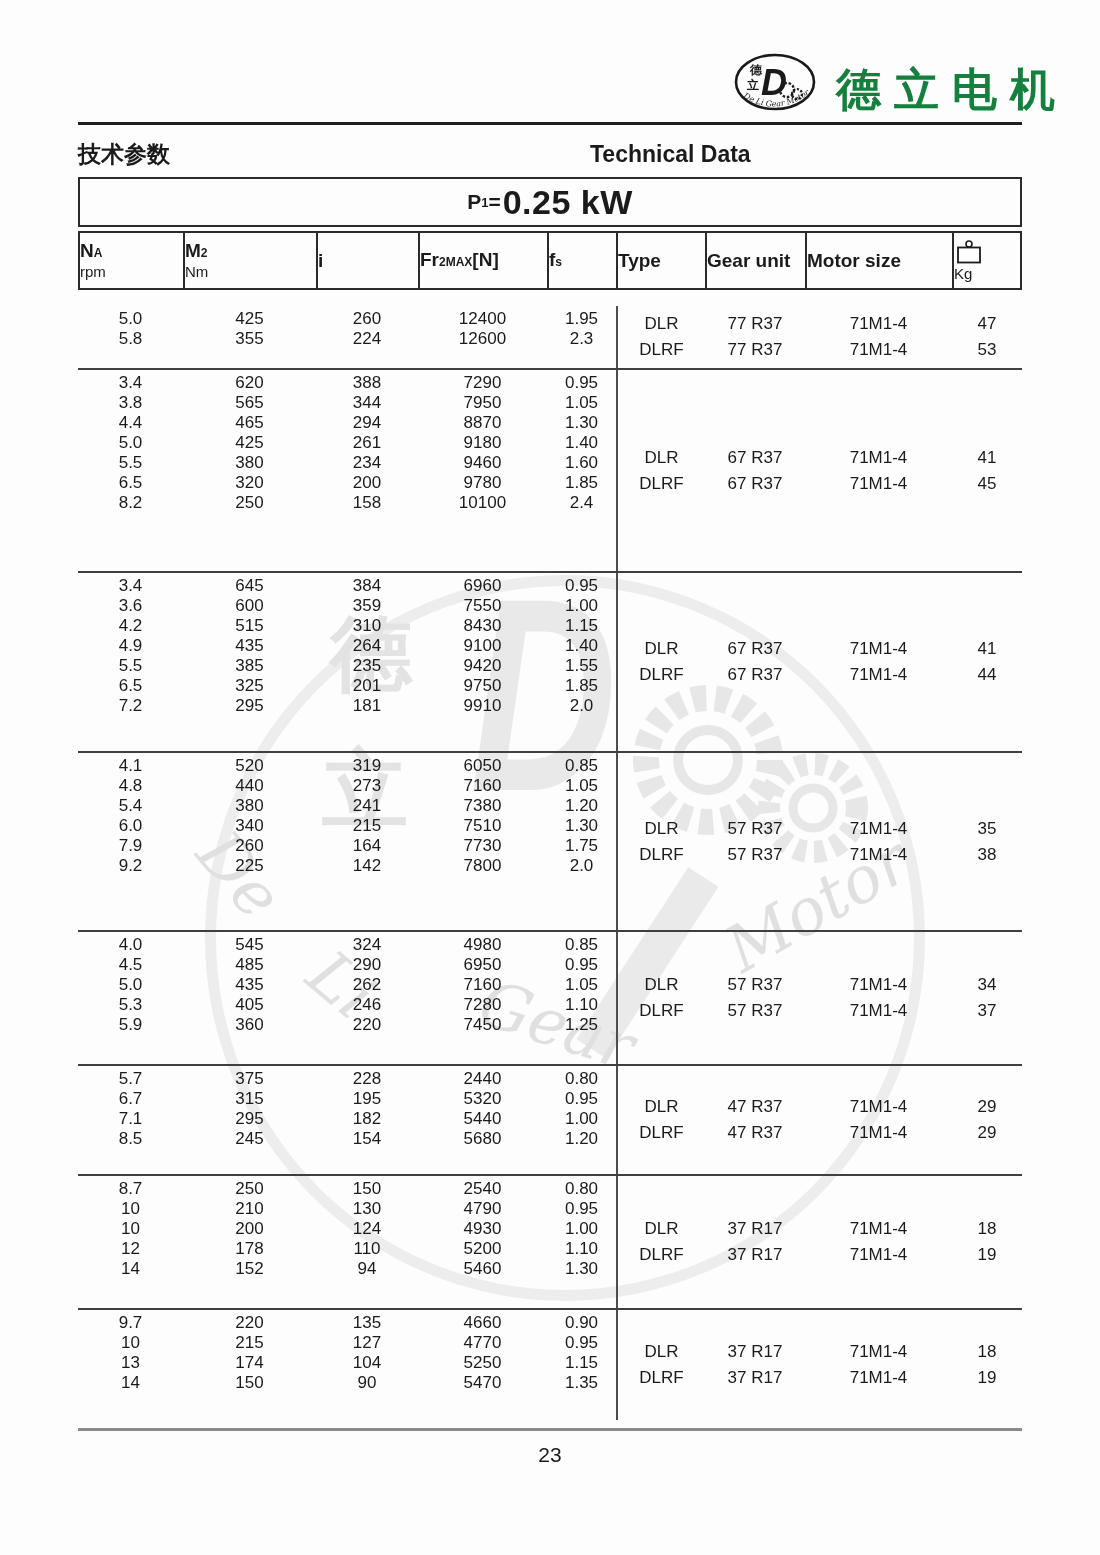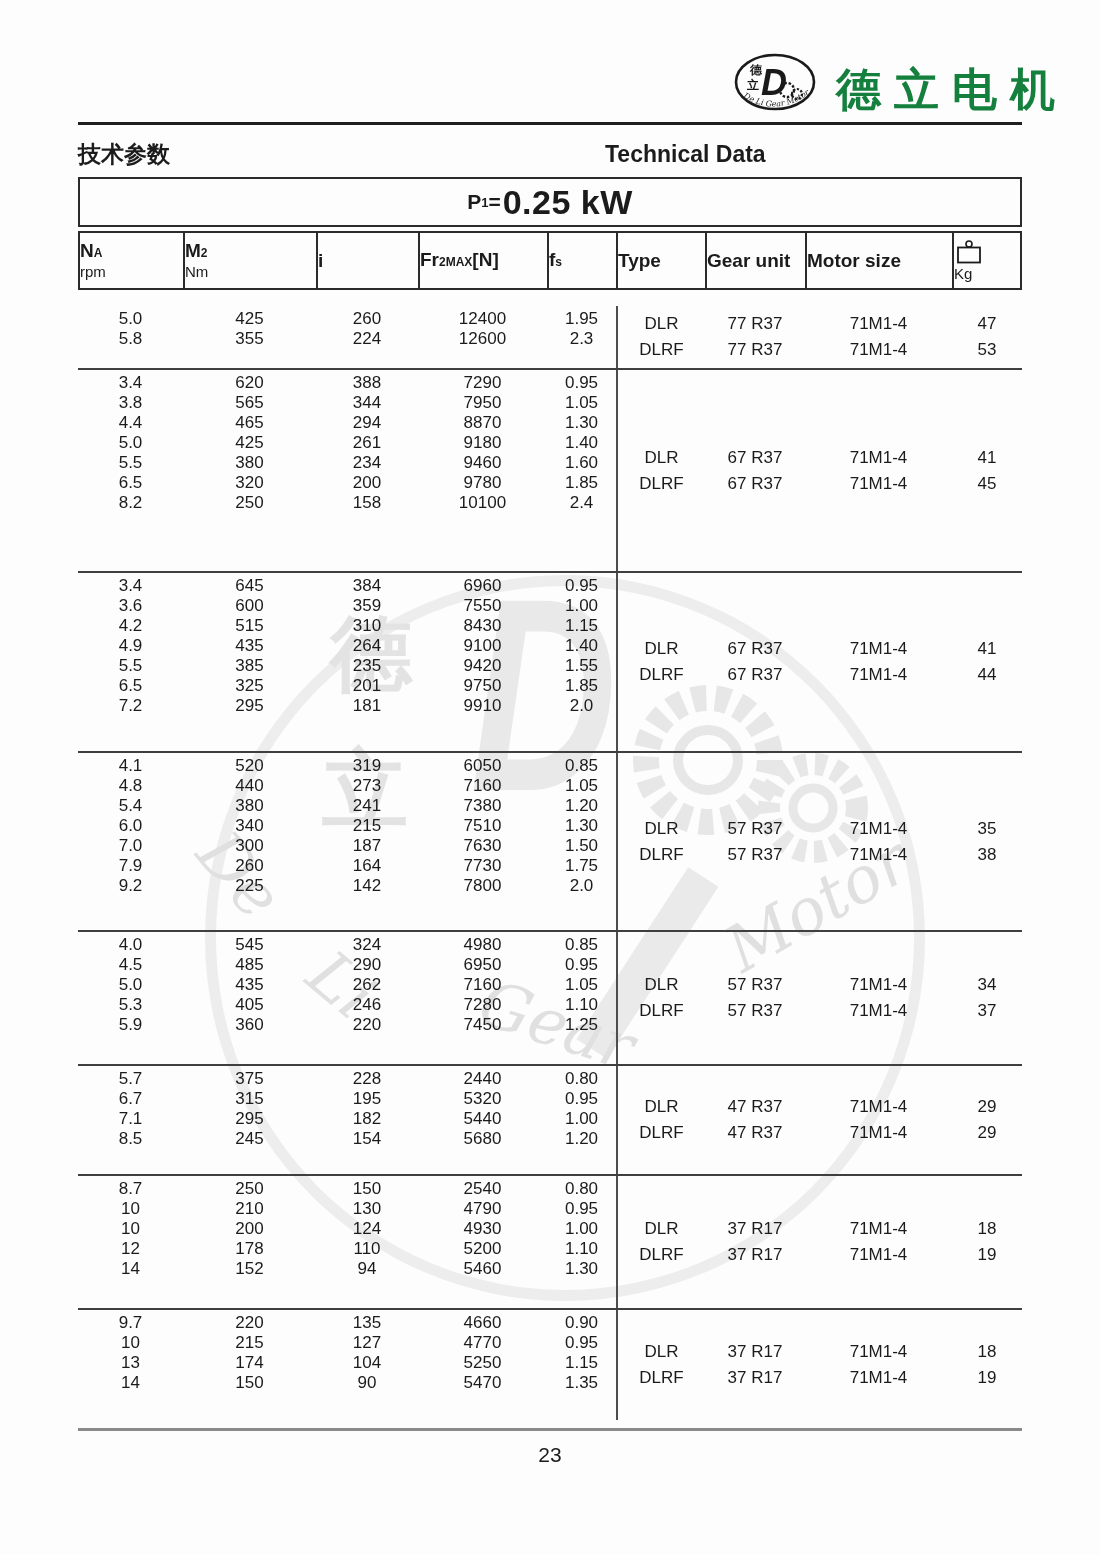--- a/index.html
+++ b/index.html
@@ -13,21 +13,21 @@
   
   .logo-svg { position:absolute; left:730px; top:52px; }
   .brand-name {
     position:absolute; left:836px; top:60px;
     font-family:"DejaVu Serif","Liberation Serif",serif;
     font-size:45px; font-weight:700; letter-spacing:13px; color:#15803d;
     white-space:nowrap;
   }
   .header-rule { position:absolute; left:78px; top:122px; width:944px; height:3px; background:#1f1f1f; }
   .section-title-cn { position:absolute; left:78px; top:139px; font-size:23px; font-weight:700; }
-  .section-title-en { position:absolute; left:605px; top:141px; font-size:23px; font-weight:700; }
+  .section-title-en { position:absolute; left:590px; top:141px; font-size:23px; font-weight:700; }
   
   .power-box {
     position:absolute; left:78px; top:177px; width:944px; height:50px;
     border:2px solid #2b2b2b; display:flex; align-items:center; justify-content:center;
     background:transparent; z-index:2;
   }
   .power-box .p-small { font-size:21px; font-weight:700; }
   .power-box .p-sub  { font-size:13px; font-weight:700; vertical-align:-2px; }
   .power-box .p-big  { font-size:34px; font-weight:900; letter-spacing:0.5px; margin-left:2px; }
   
@@ -371,27 +371,20 @@
             <span class="cell c4">1.20</span>
           </div>
           <div class="data-row">
             <span class="cell c0">6.0</span>
             <span class="cell c1">340</span>
             <span class="cell c2">215</span>
             <span class="cell c3">7510</span>
             <span class="cell c4">1.30</span>
           </div>
           <div class="data-row">
-            <span class="cell c0">7.0</span>
-            <span class="cell c1">300</span>
-            <span class="cell c2">187</span>
-            <span class="cell c3">7630</span>
-            <span class="cell c4">1.50</span>
-          </div>
-          <div class="data-row">
             <span class="cell c0">7.9</span>
             <span class="cell c1">260</span>
             <span class="cell c2">164</span>
             <span class="cell c3">7730</span>
             <span class="cell c4">1.75</span>
           </div>
           <div class="data-row">
             <span class="cell c0">9.2</span>
             <span class="cell c1">225</span>
             <span class="cell c2">142</span>

